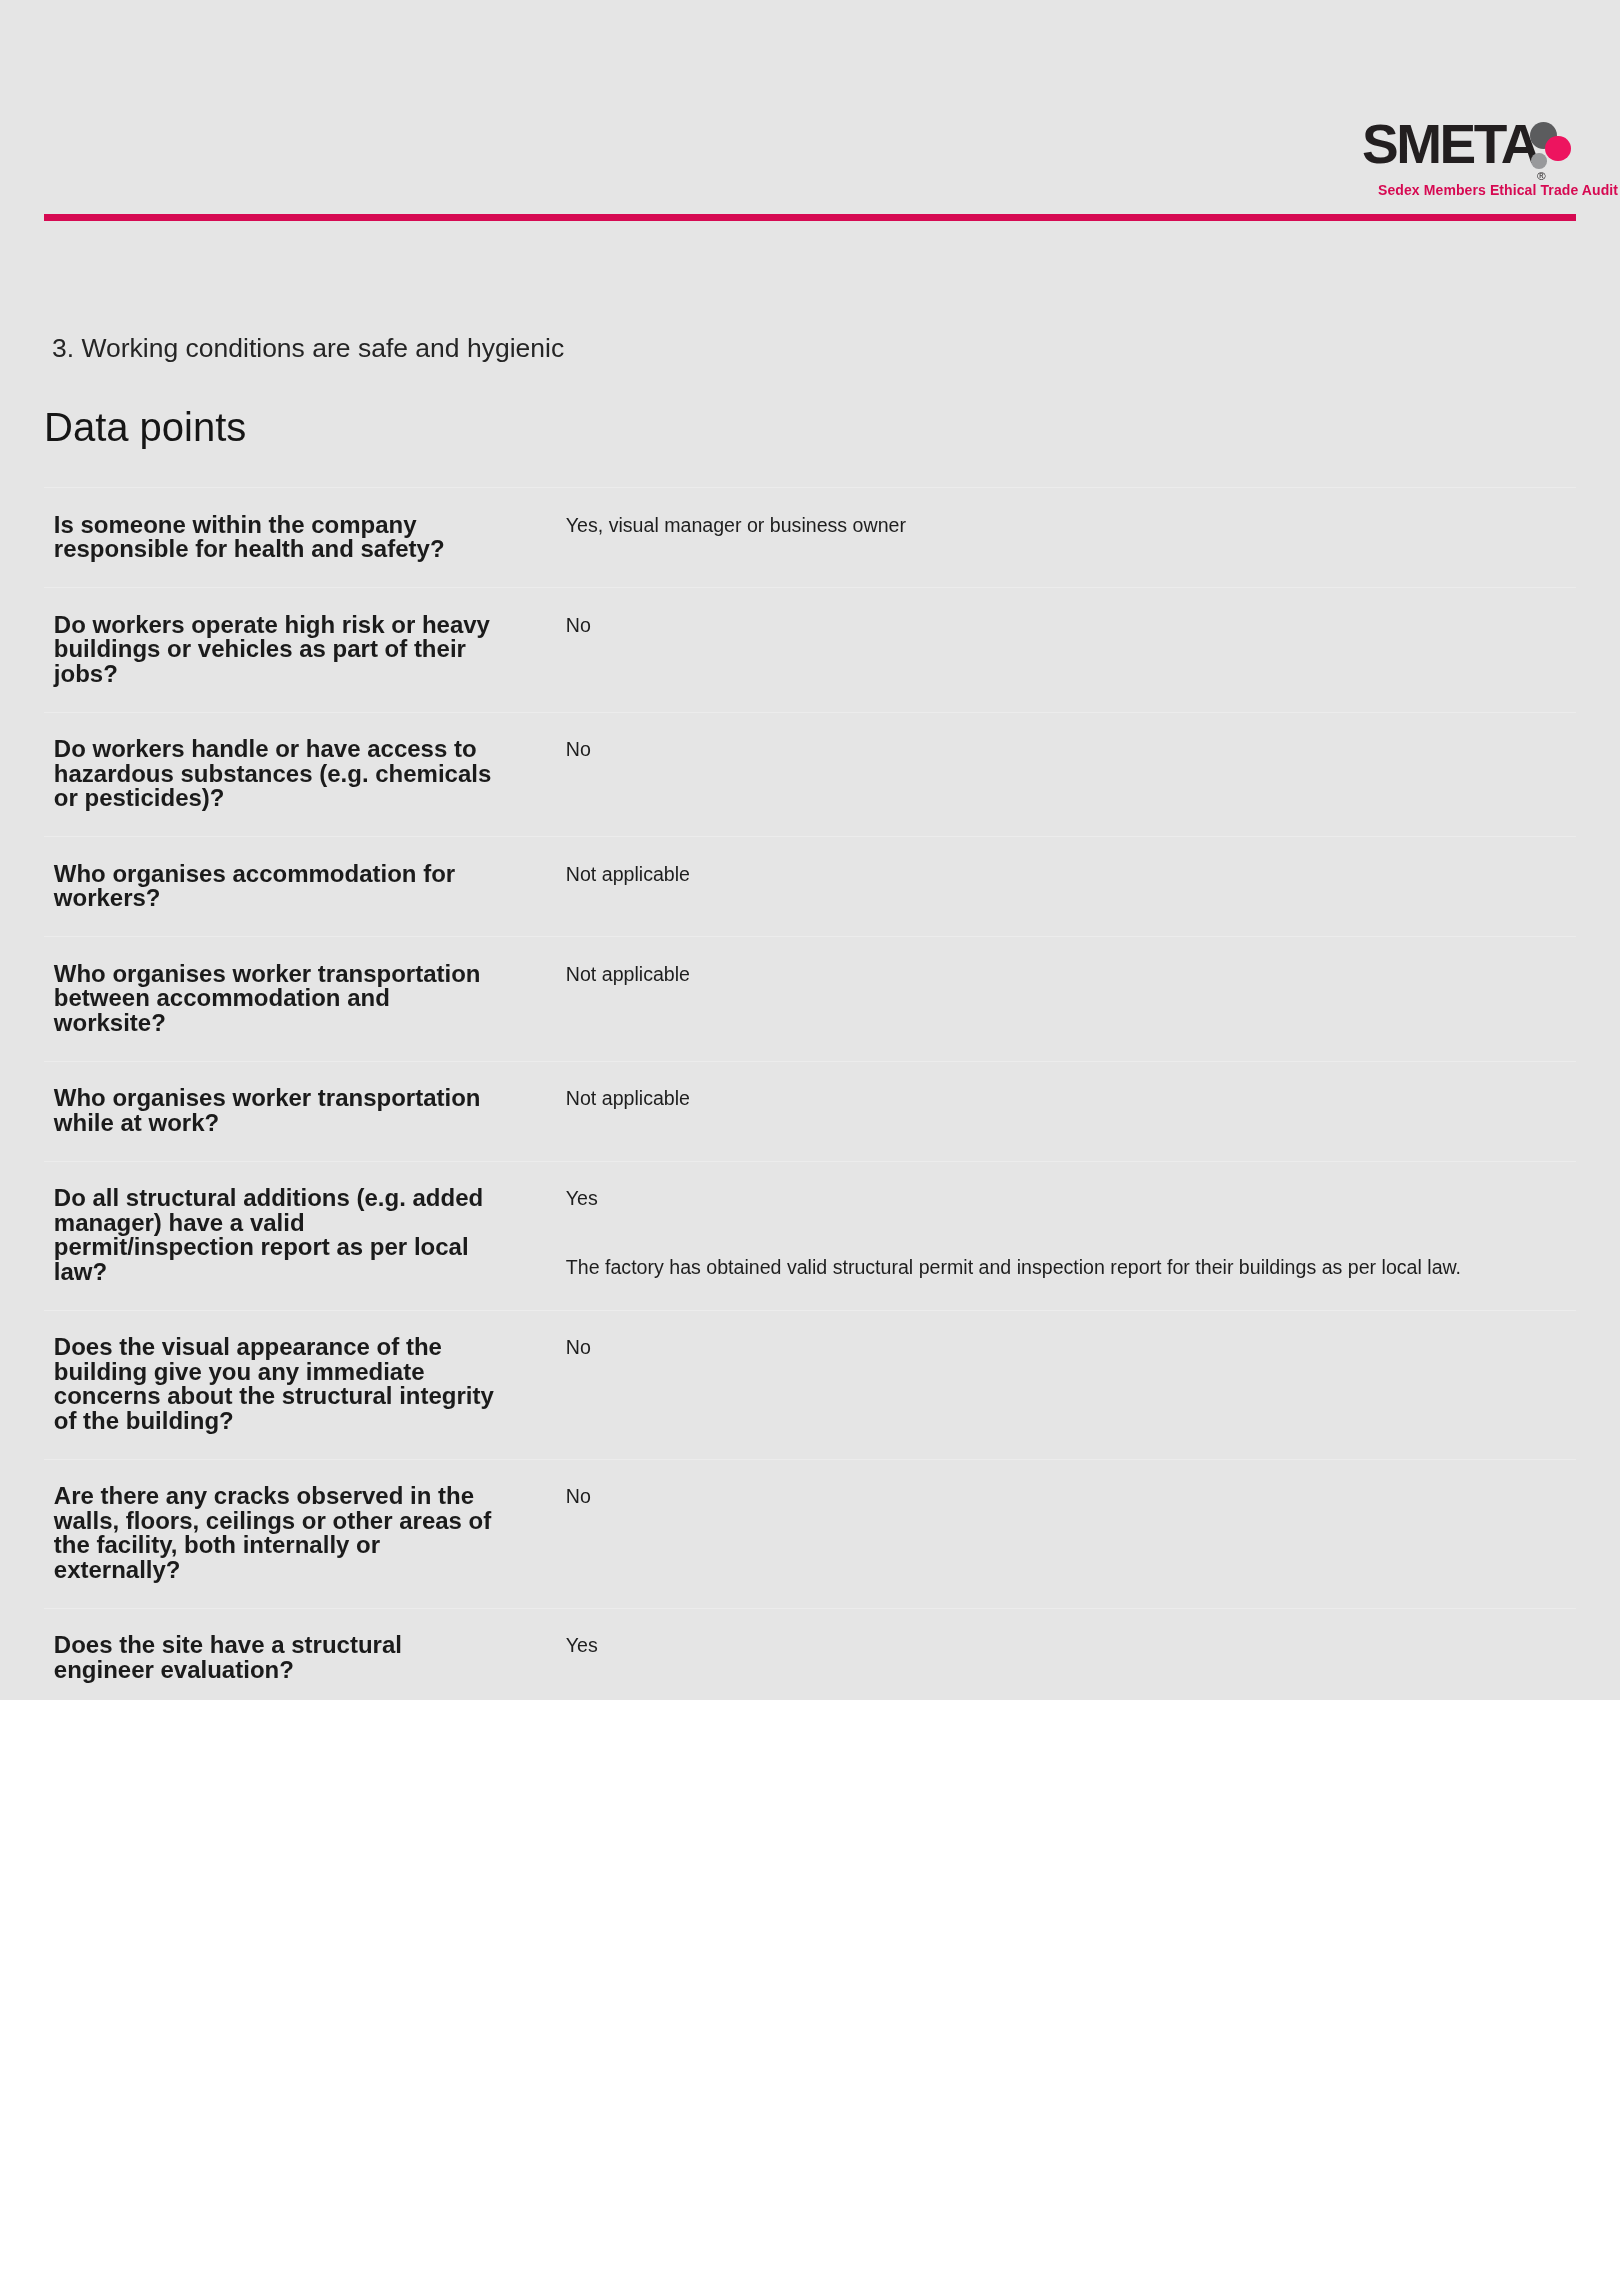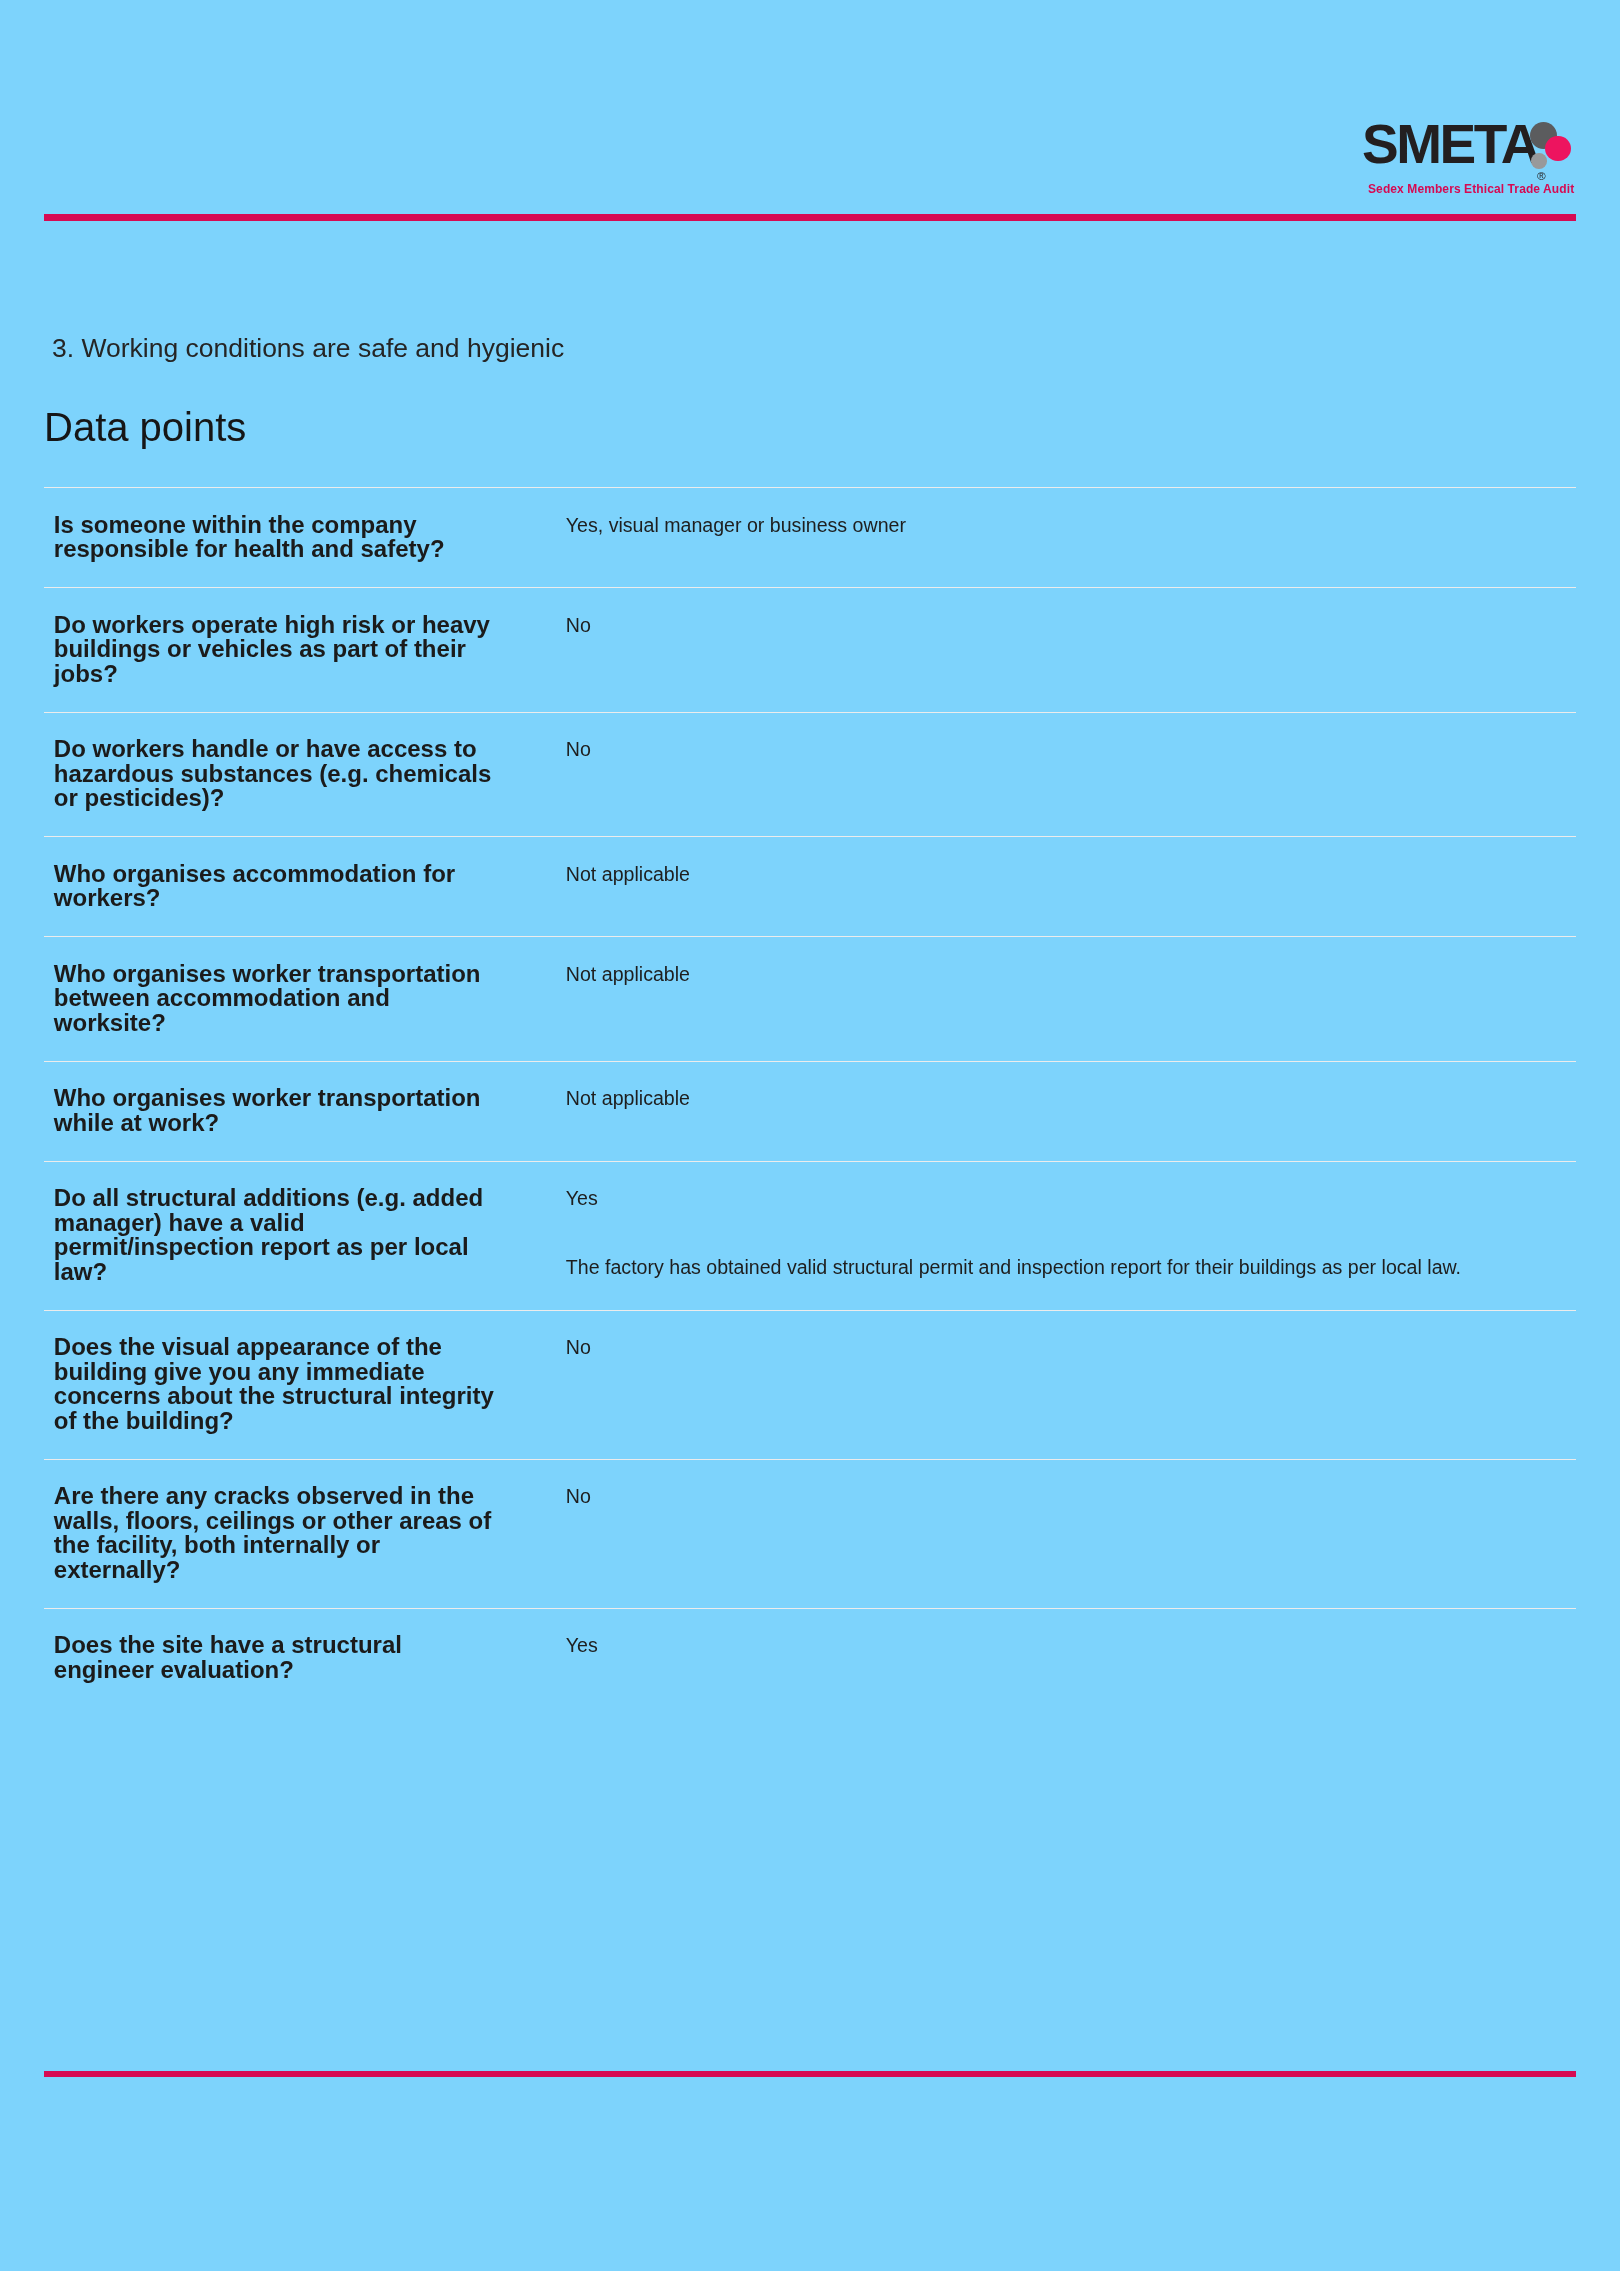--- a/index.html
+++ b/index.html
@@ -2,42 +2,42 @@
 <html><head>
 <meta charset="utf-8">
 <style>
   * { box-sizing: border-box; }
   html, body { margin: 0; padding: 0; background: #ffffff; }
   body {
     width: 1620px; height: 2293px;
     font-family: "Liberation Sans", sans-serif;
     color: #1e1e1e;
   }
-  .page { position: relative; width: 1620px; height: 2271px; background: #7dd3fc; overflow: hidden; }
+  .page { position: relative; width: 1620px; height: 1700px; background: #e5e5e5; overflow: hidden; }
 
   
   .rule { position: absolute; left: 44px; right: 44px; background: #d60a52; }
   .rule-top { top: 214px; height: 6.9px; }
   .rule-bottom { top: 2071px; height: 5.9px; }
 
   
   .logo { position: absolute; top: 117px; right: 46px; width: 212px; height: 82px; }
   .logo-text {
     position: absolute; left: 0; top: 0;
     font-size: 55px; font-weight: bold; letter-spacing: -2.5px;
     color: #231f20; line-height: 1;
   }
   .dot { position: absolute; border-radius: 50%; }
   .dot-big   { left: 168px; top: 4.9px;  width: 27.4px; height: 27.4px; background: #5b5c5e; z-index: 1; }
   .dot-pink  { left: 183px; top: 18.6px; width: 25.5px; height: 25.5px; background: #ed145f; z-index: 2; }
   .dot-small { left: 169px; top: 36px; width: 15.7px; height: 15.7px; background: #98999b; z-index: 0; }
   .logo-reg { position: absolute; left: 175px; top: 52px; font-size: 11.8px; color: #231f20; z-index: 3; }
   .logo-tagline {
-    position: absolute; left: 6px; top: 65px;
-    font-size: 12px; font-weight: bold; color: #d60a52;
+    position: absolute; left: 16px; top: 65px;
+    font-size: 14px; font-weight: bold; color: #d60a52;
     letter-spacing: 0.1px; white-space: nowrap;
   }
 
   
   .main { position: absolute; left: 44px; top: 324px; width: 1532px; }
   .section-title { margin: 8px; font-size: 26.5px; font-weight: normal; line-height: 33px; color: #252525; }
   .page-title { margin: 40px 0 0 0; font-size: 40px; font-weight: normal; line-height: 45px; color: #161616; }
 
   .dp-table { margin-top: 37px; }
   .trow { display: flex; align-items: flex-start; border-top: 1px solid #ececec; padding: 24.5px 0 25.5px 9.8px; }

